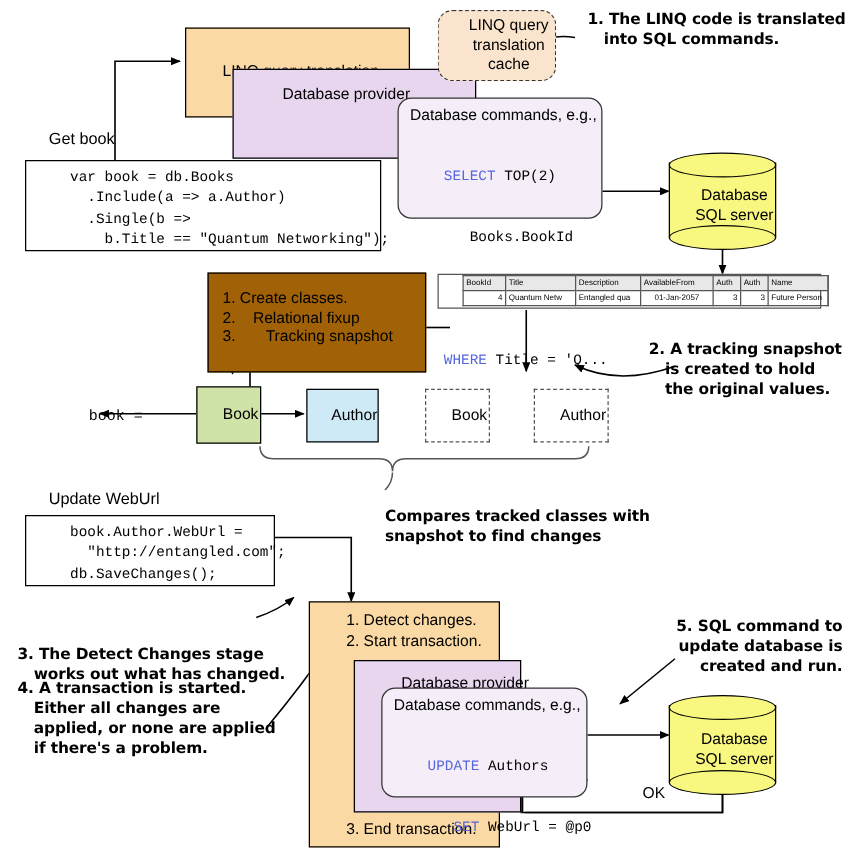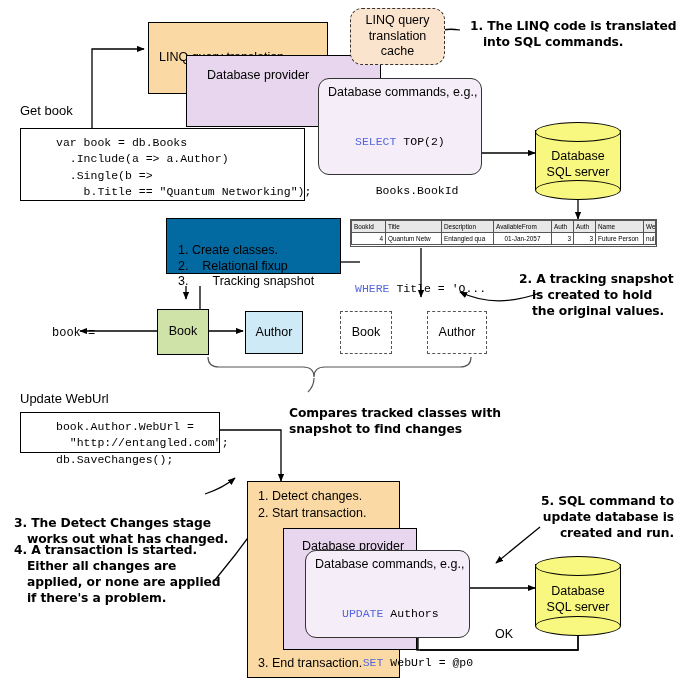--- a/index.html
+++ b/index.html
@@ -1,19 +1,19 @@
 <!DOCTYPE html>
 <html><head>
 <meta charset="utf-8">
 <style>
   html,body{margin:0;padding:0;background:#ffffff;}
   body{width:683px;height:688px;position:relative;overflow:hidden;
        font-family:"Liberation Sans",sans-serif;color:#000;}
   #stage{position:absolute;left:0;top:0;width:683px;height:688px;}
-  .abs{position:absolute;box-sizing:border-box;}
+  .abs{position:absolute;box-sizing:border-box;padding-left:19px;}
   .box{border:1.2px solid #000;}
   .lbl{font-size:12.5px;line-height:1.25;white-space:pre;}
   .code{font-family:"Liberation Mono",monospace;font-size:11.5px;line-height:1.42;white-space:pre;margin-left:27px;}
   .callout{font-family:"DejaVu Sans",sans-serif;font-weight:bold;font-size:12.3px;
            line-height:1.3;letter-spacing:-0.1px;}
   .hang{padding-left:13px;text-indent:-13px;}
   svg.ov{position:absolute;left:0;top:0;width:683px;height:688px;overflow:visible;pointer-events:none;}
   .ctr{display:flex;align-items:center;justify-content:center;text-align:center;}
   .tbl{border-collapse:collapse;font-family:"Liberation Sans",sans-serif;font-size:6.4px;
        table-layout:fixed;width:100%;}
@@ -115,21 +115,21 @@
   </div>
 
   <div class="abs lbl" style="left:20px;top:103px;font-size:13px;">Get book</div>
   <div class="abs box" style="left:20px;top:128px;width:285px;height:73px;background:#fff;padding:6px 0 0 8px;">
     <div class="code">var book = db.Books
   .Include(a =&gt; a.Author)
   .Single(b =&gt;
     b.Title == "Quantum Networking");</div>
   </div>
 
-  <div class="abs box" style="left:166px;top:218px;width:175px;height:56px;background:#0369a1;padding:24px 0 0 11px;">
+  <div class="abs box" style="left:166px;top:218px;width:175px;height:80px;background:#a16207;padding:12px 0 0 11px;">
     <div class="lbl">1. Create classes.</div>
     <div class="lbl">2.    Relational fixup</div>
     <div class="lbl">3.       Tracking snapshot</div>
   </div>
 
   <div class="abs" style="left:350px;top:219px;width:307px;height:28px;background:#fff;border:1px solid #555;">
     <table class="tbl">
       <colgroup>
         <col style="width:34px">
           <col style="width:56px">
@@ -180,21 +180,21 @@
     <span class="lbl">Book</span>
   </div>
   <div class="abs ctr" style="left:427px;top:311px;width:60px;height:43px;border:1.3px dashed #555;background:#fff;">
     <span class="lbl">Author</span>
   </div>
 
   <div class="abs callout" style="left:289px;top:406px;width:230px;white-space:pre;">Compares tracked classes with
 snapshot to find changes</div>
 
   <div class="abs lbl" style="left:20px;top:391px;font-size:13px;">Update WebUrl</div>
-  <div class="abs box" style="left:20px;top:412px;width:200px;height:41px;background:#fff;padding:6px 0 0 8px;">
+  <div class="abs box" style="left:20px;top:412px;width:200px;height:57px;background:#fff;padding:6px 0 0 8px;">
     <div class="code">book.Author.WebUrl =
   "http://entangled.com";
 db.SaveChanges();</div>
   </div>
 
   <div class="abs box" style="left:247px;top:481px;width:153px;height:197px;background:#fbd9a4;">
     <div class="lbl abs" style="left:10px;top:7px;">1. Detect changes.</div>
     <div class="lbl abs" style="left:10px;top:24px;">2. Start transaction.</div>
     <div class="lbl abs" style="left:10px;top:174px;">3. End transaction.</div>
   </div>
@@ -219,21 +219,21 @@
     <div class="abs" style="left:0;top:60px;width:86px;height:20px;background:#f8f77f;
                 border:1.3px solid #000;border-radius:50%;"></div>
     <div class="abs" style="left:0;top:0px;width:86px;height:20px;background:#f8f77f;
                 border:1.3px solid #000;border-radius:50%;"></div>
     <div class="abs lbl ctr" style="left:0;top:23px;width:86px;height:42px;text-align:center;">Database
 SQL server</div>
   </div>
 
   <div class="abs lbl" style="left:495px;top:627px;font-size:12.5px;">OK</div>
 
-  <div class="abs callout hang" style="left:470px;top:8px;width:212px;white-space:pre-line;margin-top:11px;">1. The LINQ code is translated
+  <div class="abs callout hang" style="left:470px;top:8px;width:212px;white-space:pre-line;">1. The LINQ code is translated
     into SQL commands.</div>
 
   <div class="abs callout hang" style="left:519px;top:272px;width:164px;white-space:pre-line;">2. A tracking snapshot
     is created to hold
     the original values.</div>
 
   <div class="abs callout hang" style="left:14px;top:516px;width:225px;white-space:pre-line;">3. The Detect Changes stage
     works out what has changed.</div>
 
   <div class="abs callout hang" style="left:14px;top:543px;width:225px;white-space:pre-line;">4. A transaction is started.

